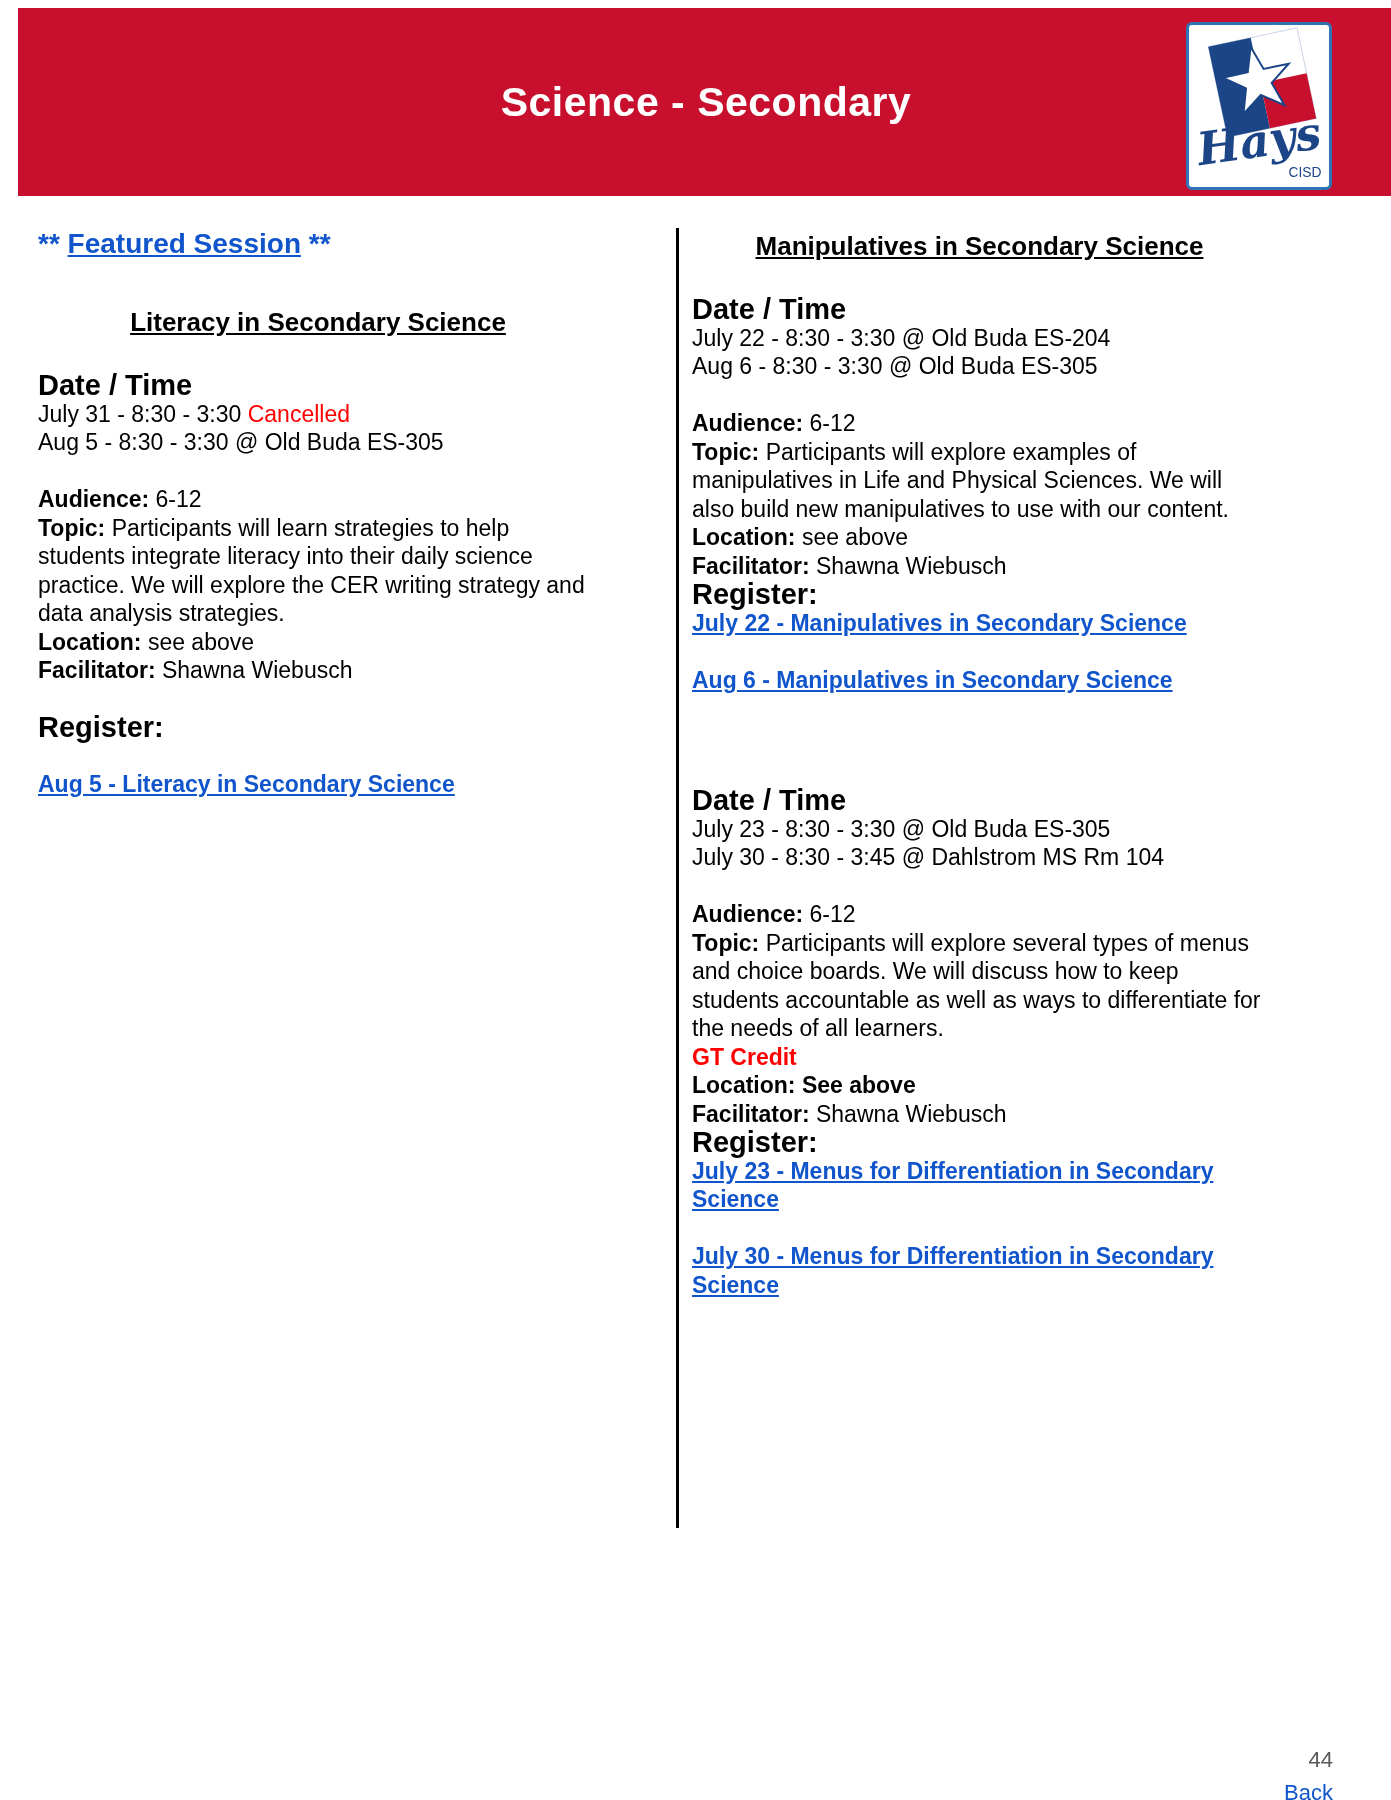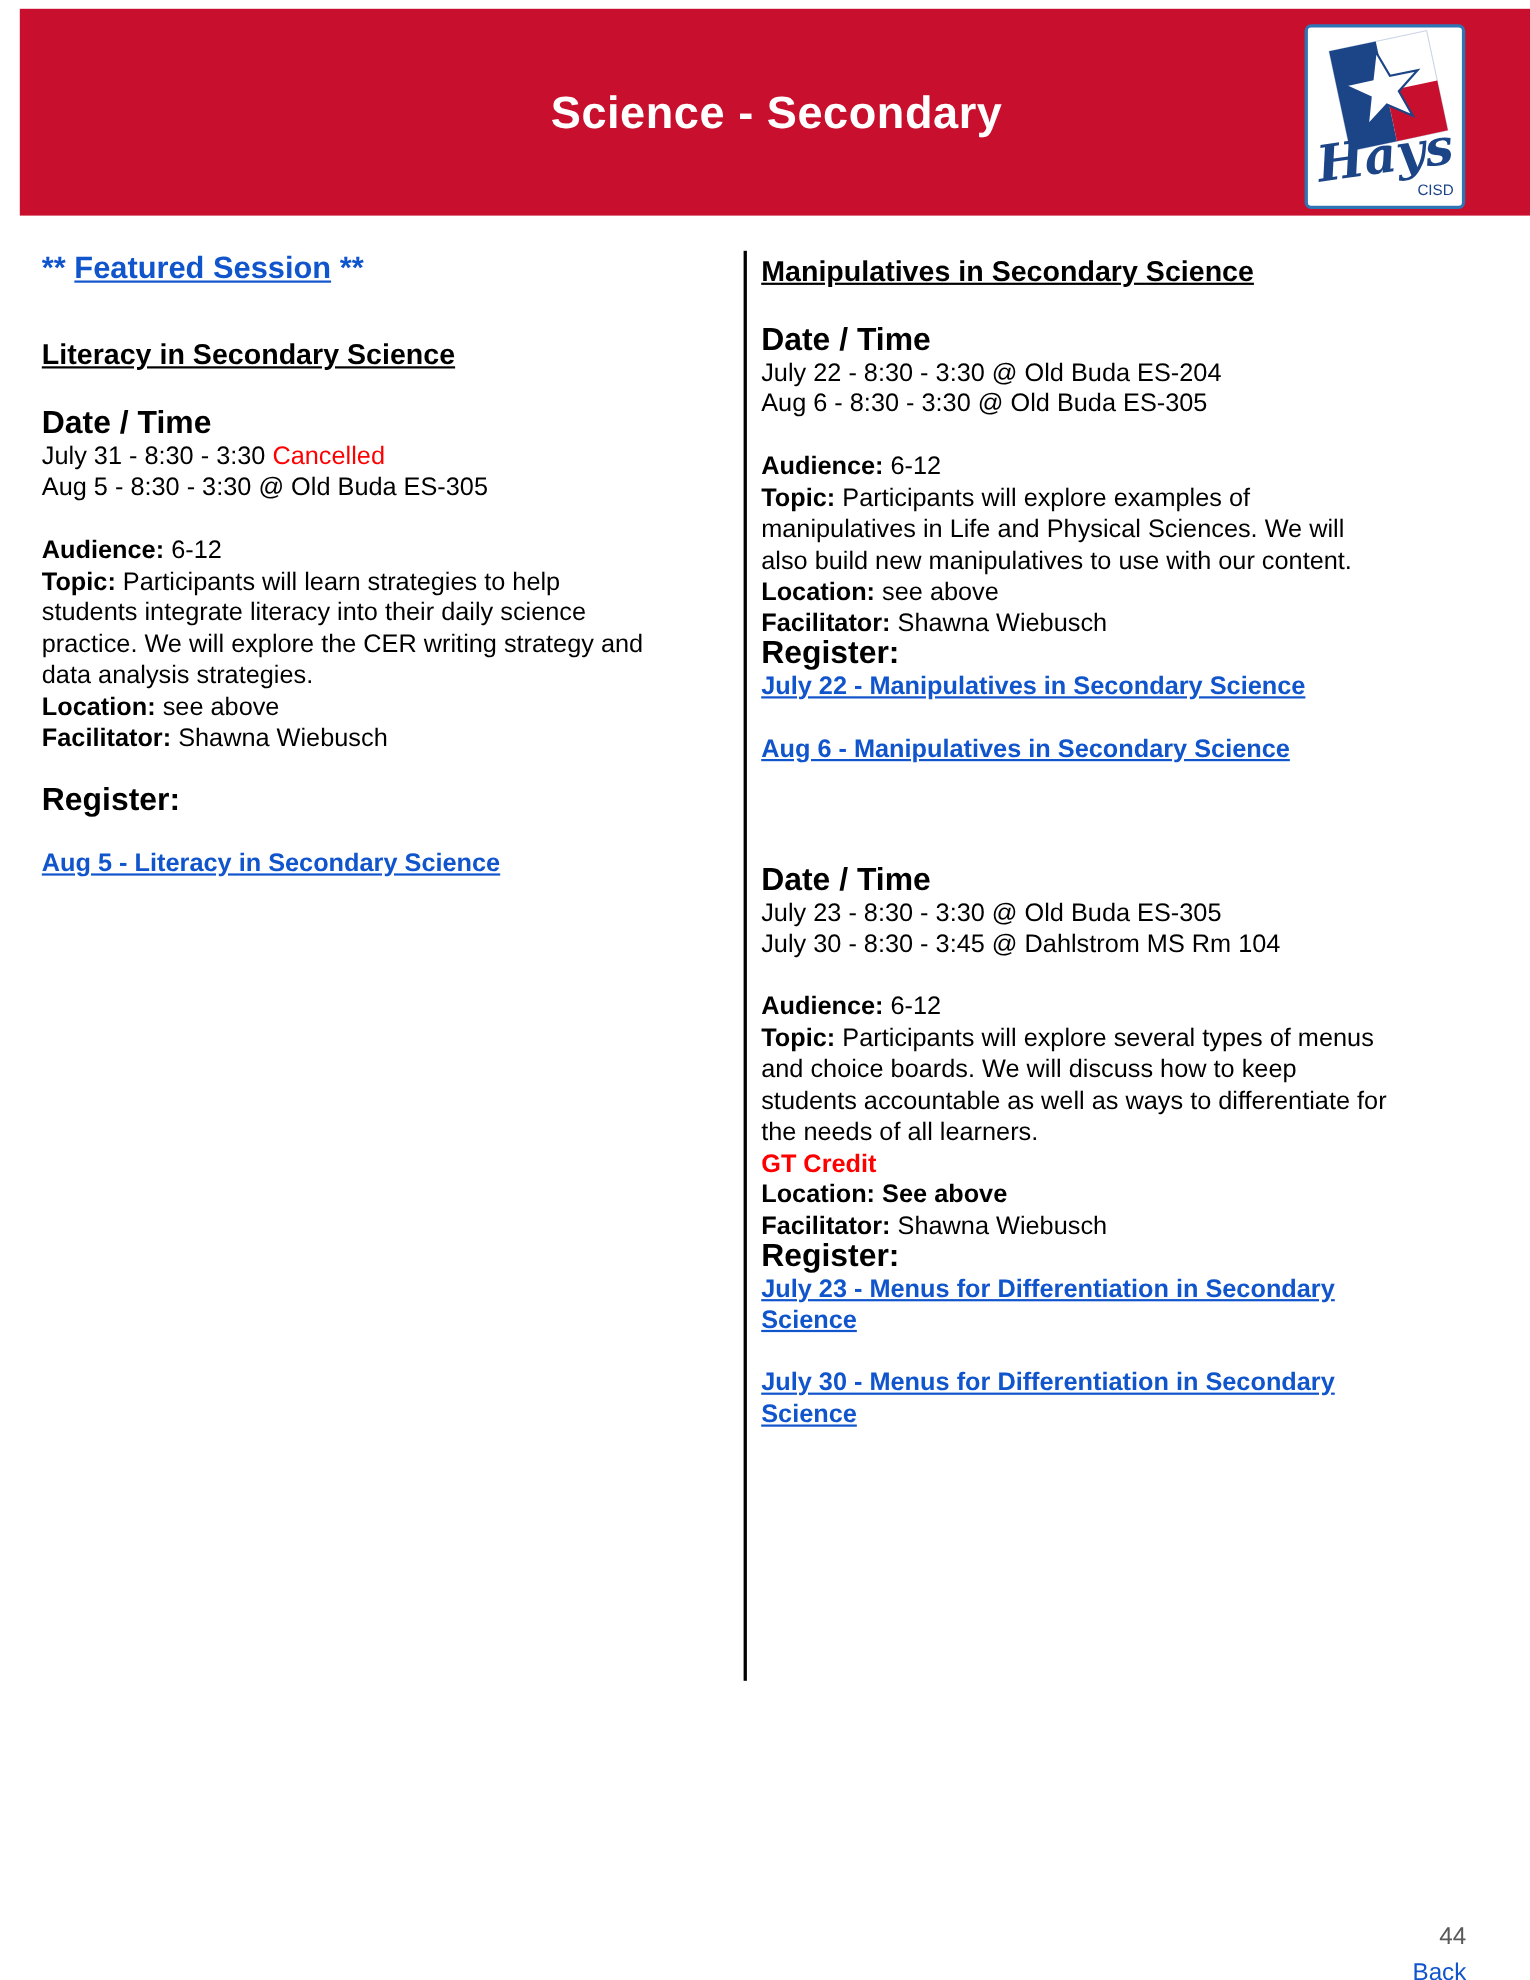--- a/index.html
+++ b/index.html
@@ -41,21 +41,21 @@
   .col-left  { position: absolute; left: 38px;  top: 228px; width: 560px; }
   .col-right { position: absolute; left: 692px; top: 228px; width: 575px; }
 
   .featured {
     text-align: left; font-size: 28px; font-weight: bold;
     color: var(--link); margin: 0 0 44px;
   }
   .featured-label { text-decoration: underline; }
 
   .session-title {
-    font-size: 26px; line-height: 37px;
+    text-align: center; font-size: 26px; line-height: 37px;
     font-weight: bold; margin: 0 0 30px;
     text-decoration: underline;
   }
   .line { font-size: 23px; line-height: 28.5px; }
   .lbl  { font-weight: bold; font-size: 29px; line-height: 28.5px; }
   .lbl-inline { font-weight: bold; }
   .alert { color: var(--alert); font-weight: normal; }
   .alert-bold { color: var(--alert); font-weight: bold; }
   .bold-line { font-weight: bold; }
   .gap { height: 28.5px; }

